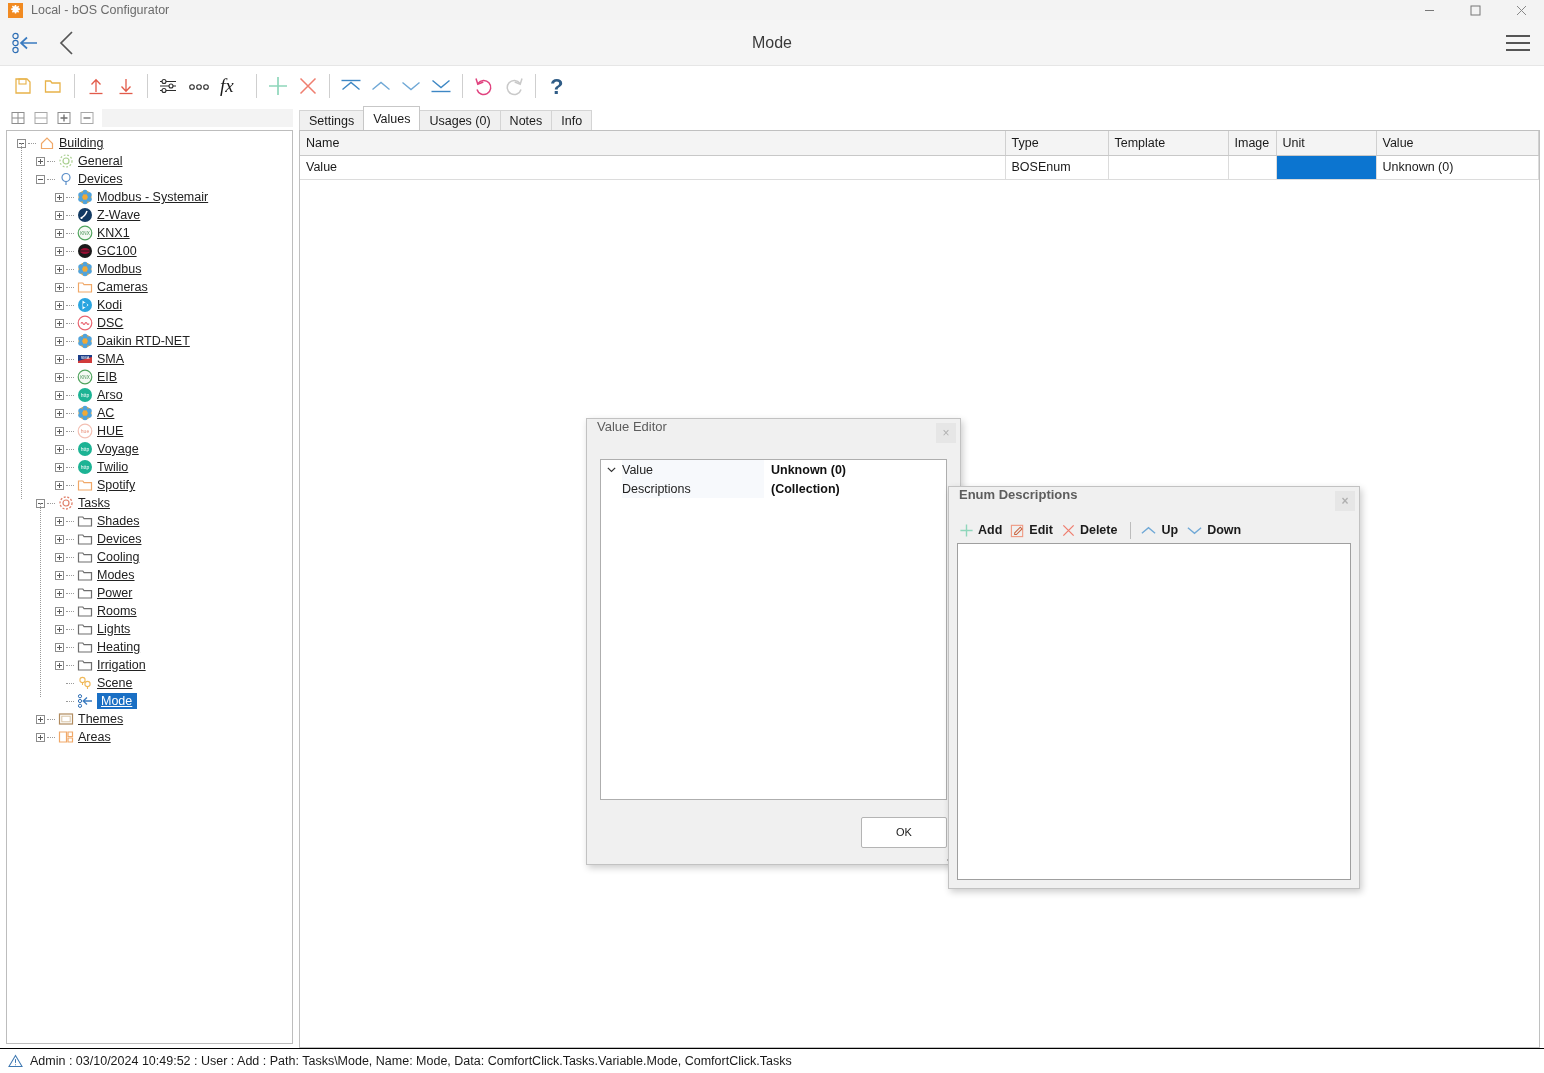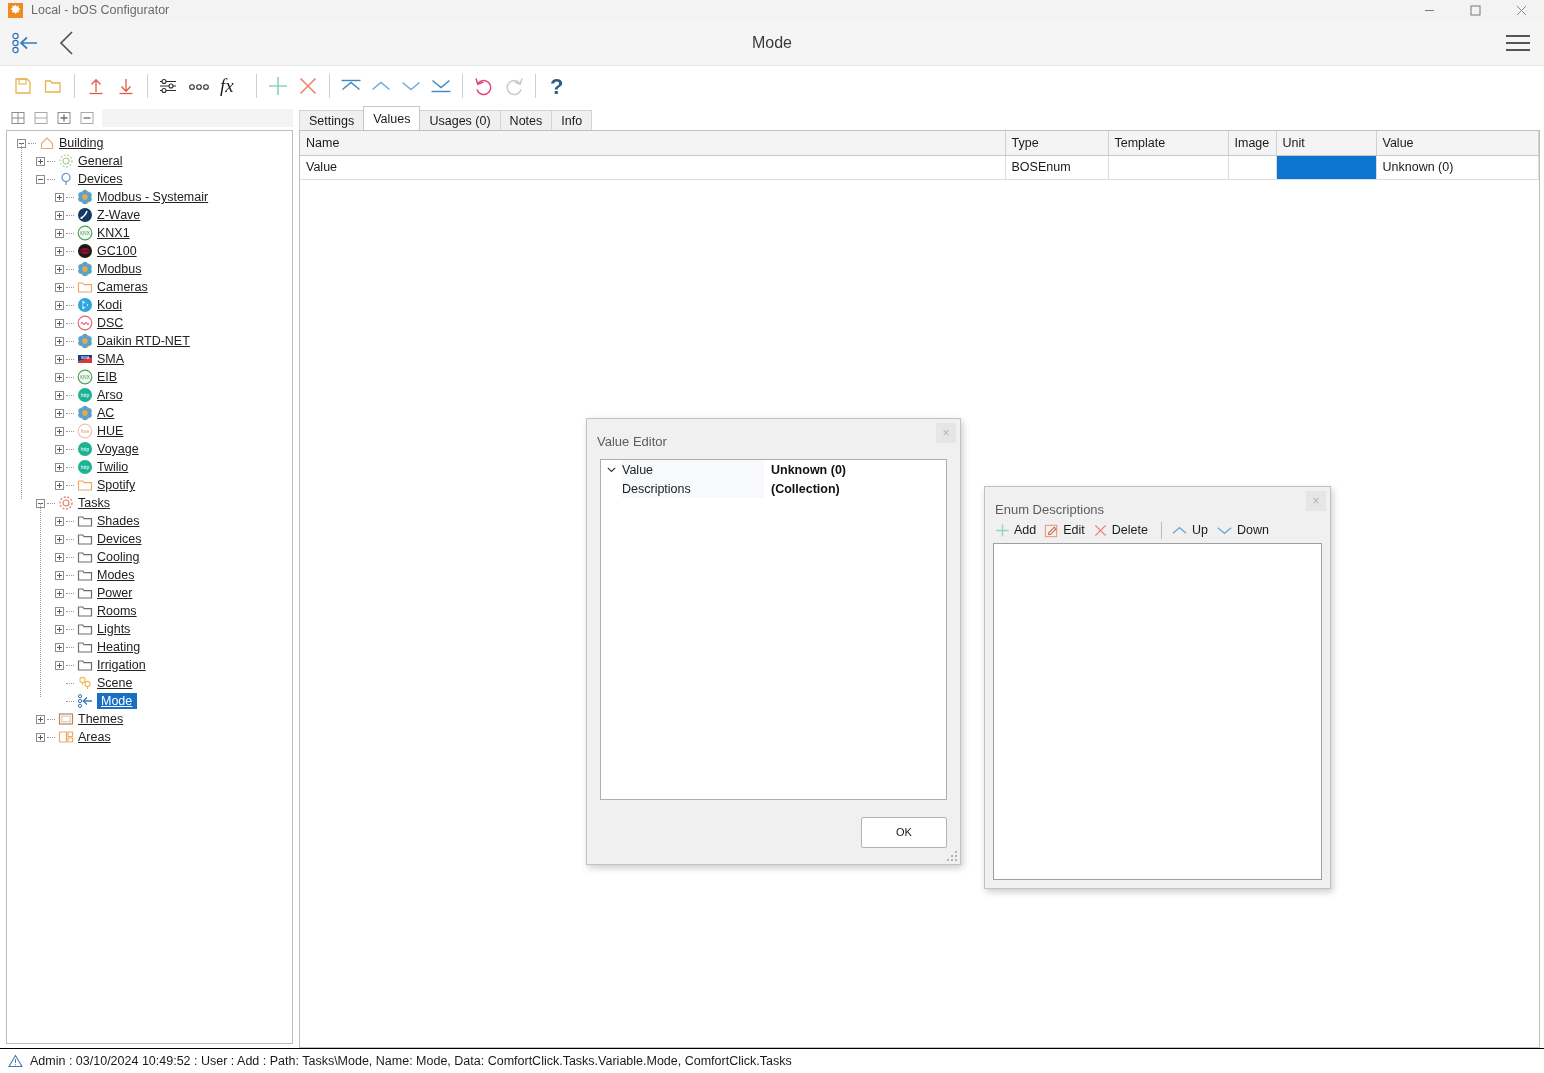--- a/index.html
+++ b/index.html
@@ -283,21 +283,21 @@
   
   .dialog {
     position: absolute;
     background: #f0f0f0;
     border: 1px solid #c2c2c2;
     box-shadow: 2px 3px 7px rgba(0,0,0,0.20);
     display: flex; flex-direction: column;
   }
   .dlg-title {
     height: 30px;
-    display: flex; align-items: flex-end;
+    display: flex; align-items: flex-start;
     padding-left: 10px;
     font-size: 13px;
     color: #5d5d5d;
     background: #f0f0f0;
     flex: none;
     position: relative;
   }
   .dlg-close {
     position: absolute; right: 4px; top: 4px;
     width: 20px; height: 20px;
@@ -346,21 +346,21 @@
   }
   .resize-grip {
     position: absolute; right: 3px; bottom: 3px;
     width: 11px; height: 11px;
   }
   .resize-grip i {
     position: absolute; width: 2px; height: 2px; background: #b2b2b2;
   }
 
   
-  #enum-descriptions { left: 984px; top: 380px; width: 347px; height: 403px; }
+  #enum-descriptions { left: 948px; top: 380px; width: 412px; height: 403px; font-weight: bold; }
   .ed-toolbar {
     height: 26px; flex: none;
     display: flex; align-items: center;
     padding-left: 8px; gap: 0;
     background: #f0f0f0;
   }
   .ed-btn {
     display: flex; align-items: center;
     font-size: 12.5px; color: #1b1b1b;
     padding: 0 6px 0 2px;

